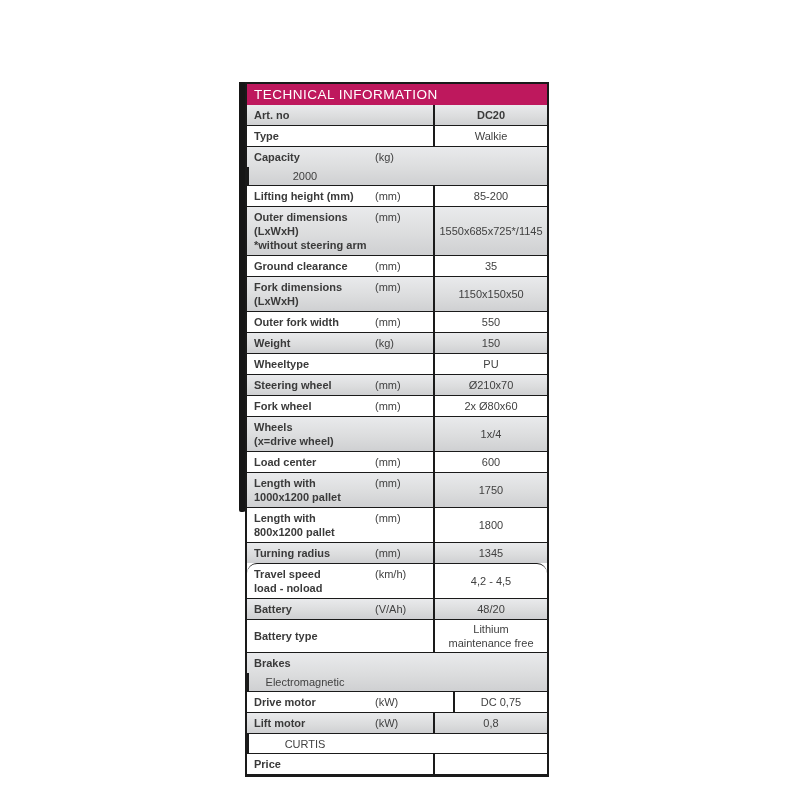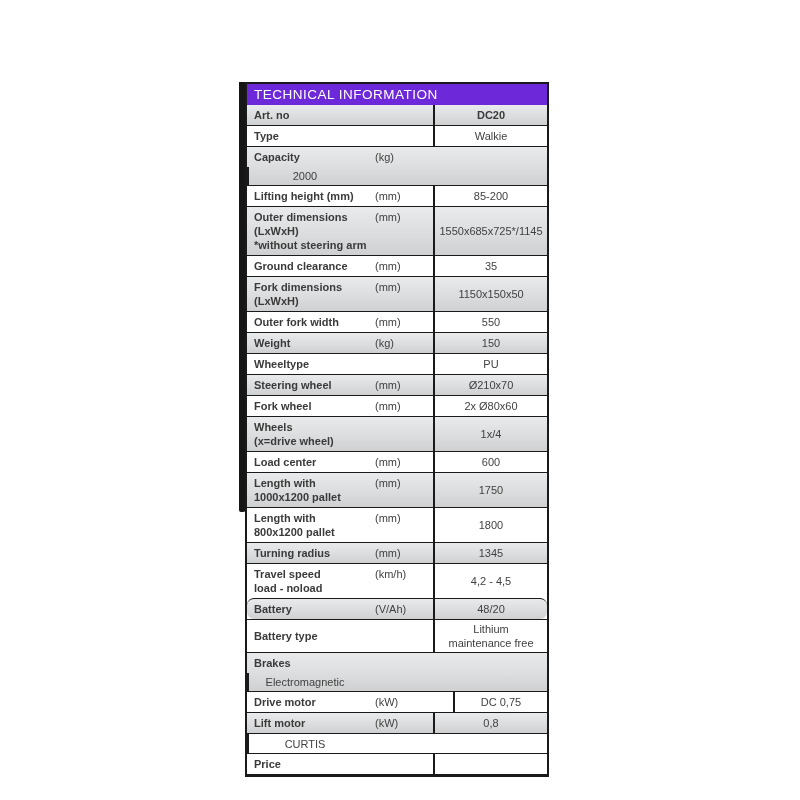--- a/index.html
+++ b/index.html
@@ -30,21 +30,21 @@
     left: 245px;
     top: 82px;
     width: 304px;
     box-sizing: border-box;
     border: 2px solid #1a1a1a;
     border-bottom-width: 3px;
     background: #ffffff;
   }
   .table-header {
     height: 21px;
-    background: #6d28d9;
+    background: #be185d;
     color: #ffffff;
     display: flex;
     align-items: center;
     padding-left: 7px;
     font-size: 13.5px;
     letter-spacing: 0.5px;
     font-weight: normal;
   }
   .row {
     display: flex;
@@ -278,32 +278,32 @@
   <div class="row shaded" style="min-height: 20px;">
     <div class="cell-left">
       <div class="label-wrap">
         <span class="spec-label">Turning radius</span>
         <span class="spec-unit">(mm)</span>
       </div>
     </div>
     <div class="cell-right">1345</div>
   </div>
 
-  <div class="row" style="min-height: 33px;">
+  <div class="row" style="min-height: 33px; border-radius: 10px;">
     <div class="cell-left">
       <div class="label-wrap">
         <span class="spec-label">Travel speed
 load - noload</span>
         <span class="spec-unit">(km/h)</span>
       </div>
     </div>
     <div class="cell-right">4,2 - 4,5</div>
   </div>
 
-  <div class="row shaded" style="min-height: 20px; border-radius: 7px;">
+  <div class="row shaded" style="min-height: 20px;">
     <div class="cell-left">
       <div class="label-wrap">
         <span class="spec-label">Battery</span>
         <span class="spec-unit">(V/Ah)</span>
       </div>
     </div>
     <div class="cell-right">48/20</div>
   </div>
 
   <div class="row" style="min-height: 33px;">

